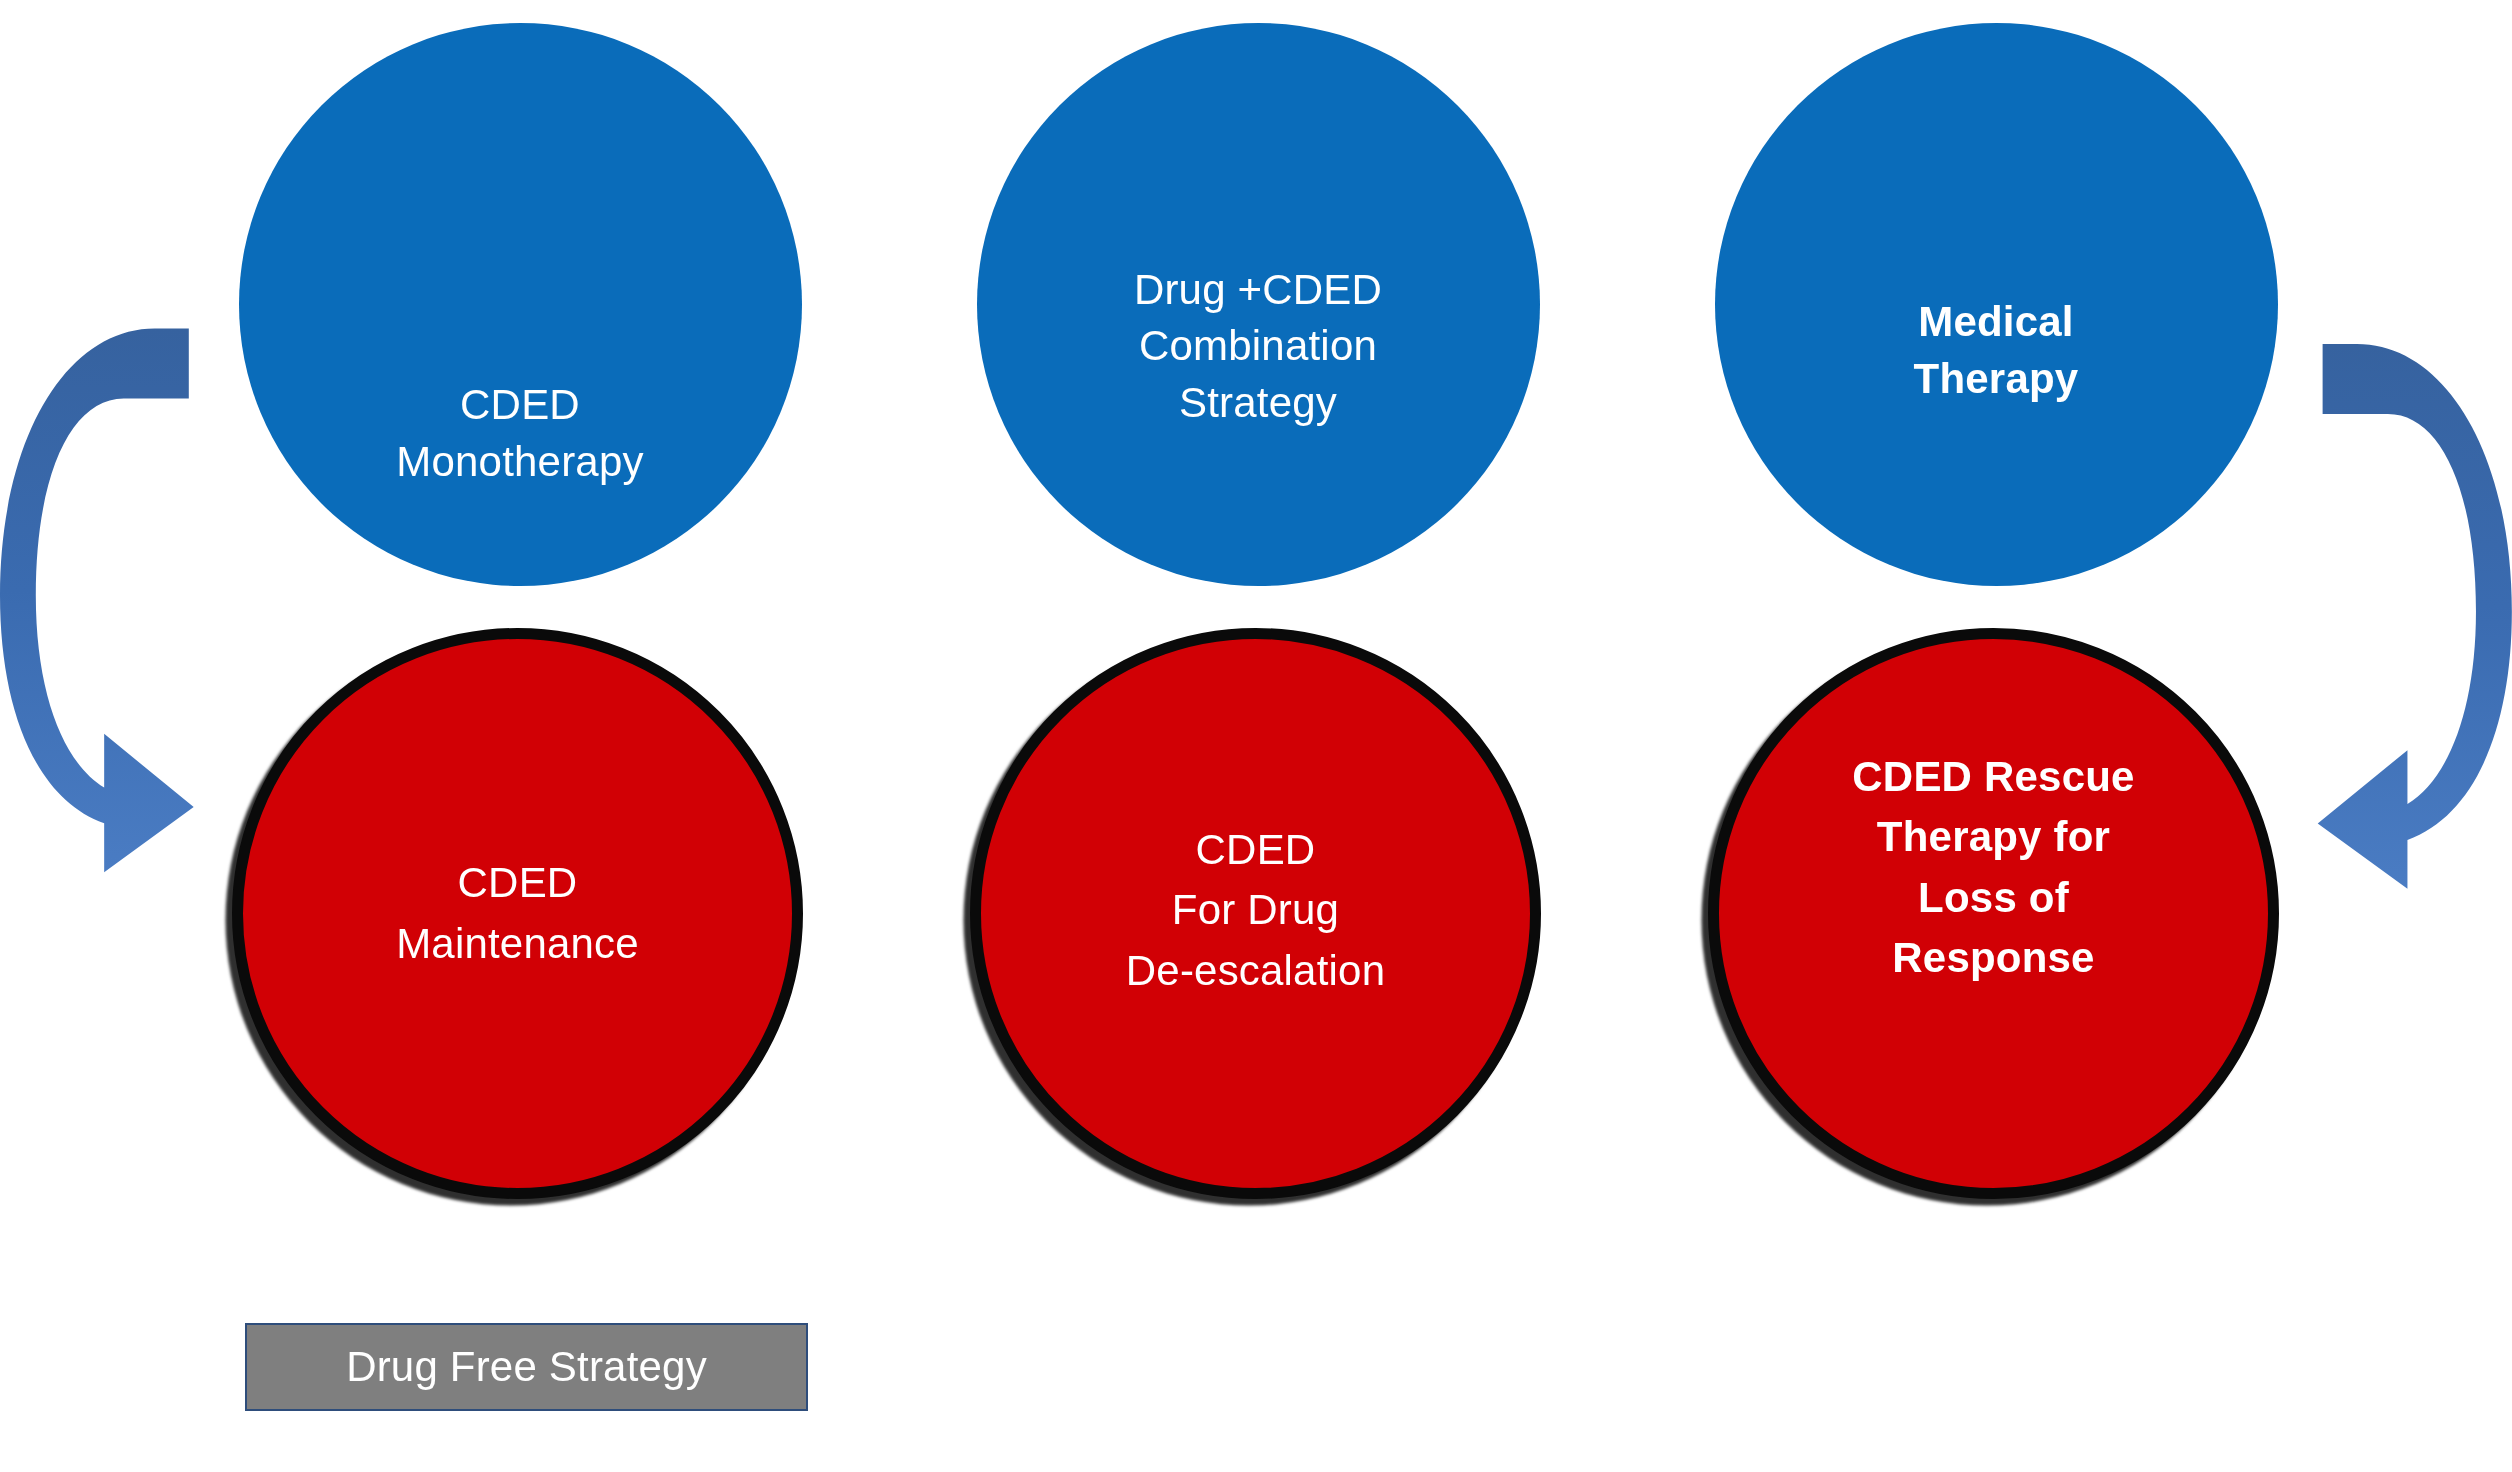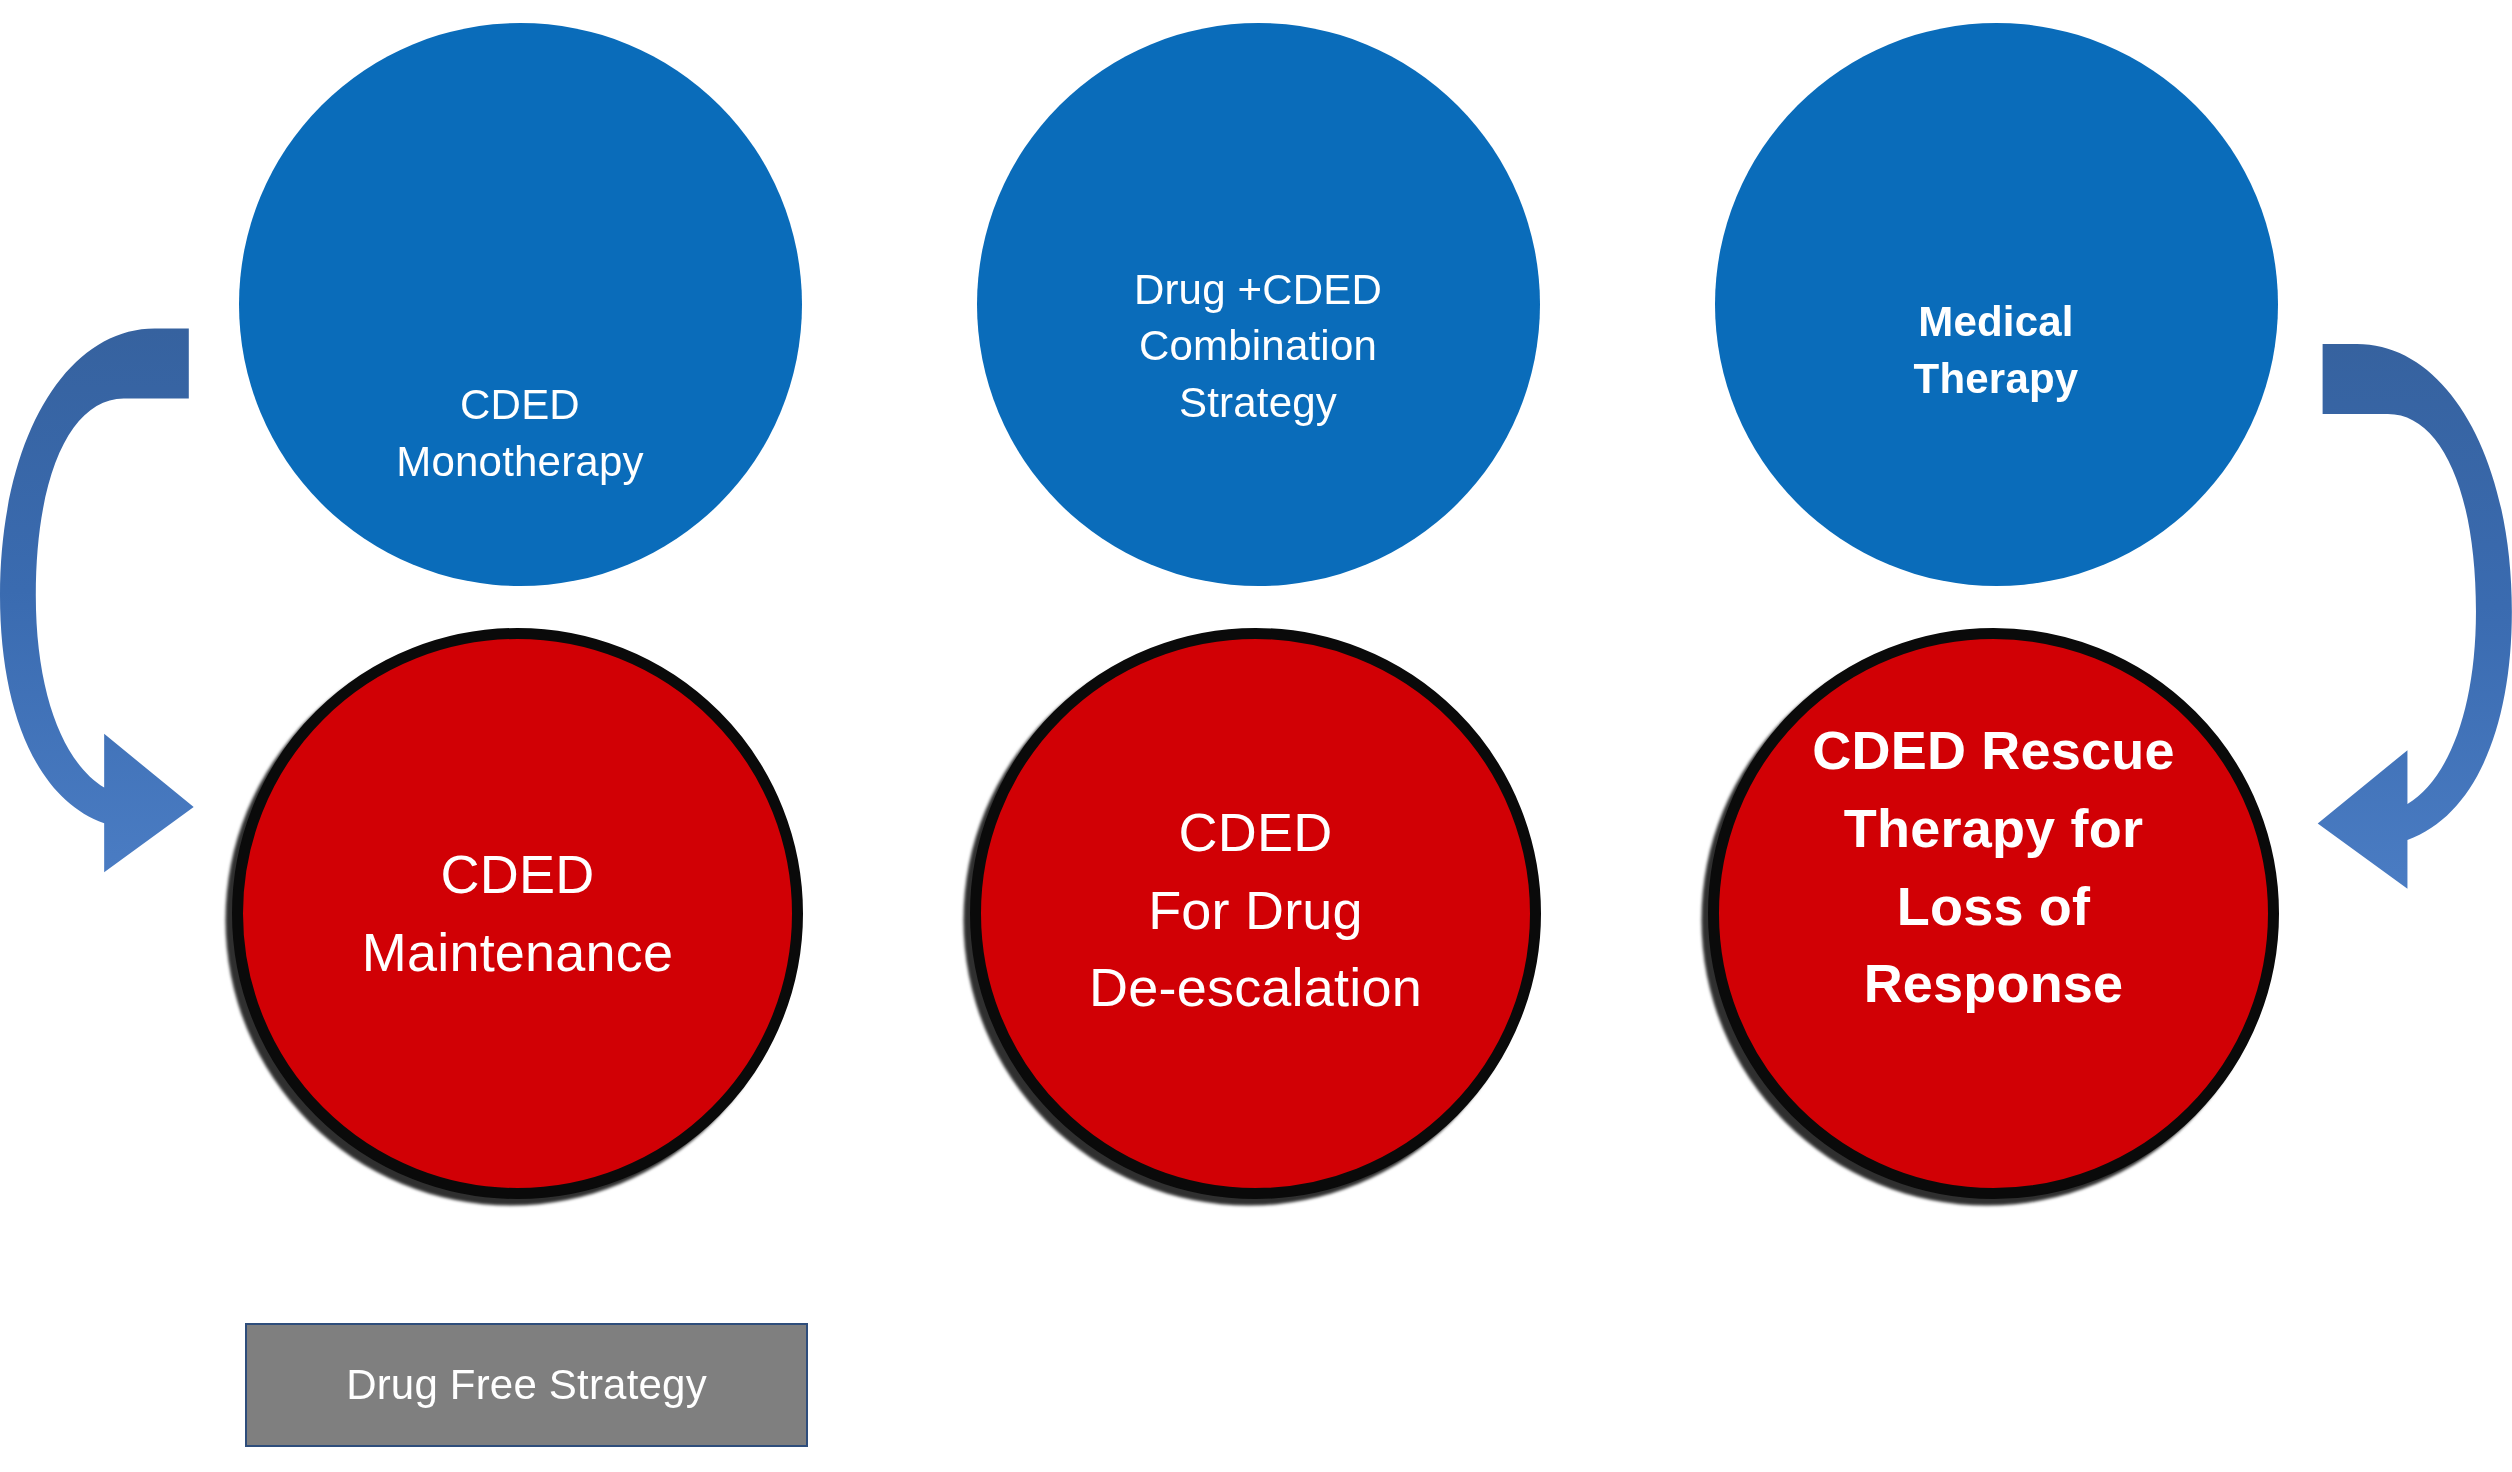--- a/index.html
+++ b/index.html
@@ -54,34 +54,34 @@
   .red-circle{
     position:absolute;inset:0;
     border-radius:50%;
     background:#d10005;
     border:11.4px solid #0a0a0a;
     box-sizing:border-box;
     display:flex;align-items:center;justify-content:center;
   }
   .red-label{
     color:#ffffff;
-    font-size:54px;
+    font-size:42px;
     line-height:1.44;
     text-align:center;
     white-space:pre-line;
     letter-spacing:0.2px;
   }
   .red-wrap.r2 .red-label{transform:translateY(-3.3px);}
   .red-wrap.r3 .red-label{transform:translateY(-46px);}
 
   
   .gray-box{
     position:absolute;
     top:1323px;
-    height:124px;
+    height:88px;
     background:#7f7f7f;
     border:2.4px solid #2e4d7b;
     box-sizing:border-box;
     display:flex;align-items:center;justify-content:center;
   }
   .gray-box .gtext{
     color:#ffffff;
     font-size:42px;
     letter-spacing:0.2px;
     white-space:nowrap;

